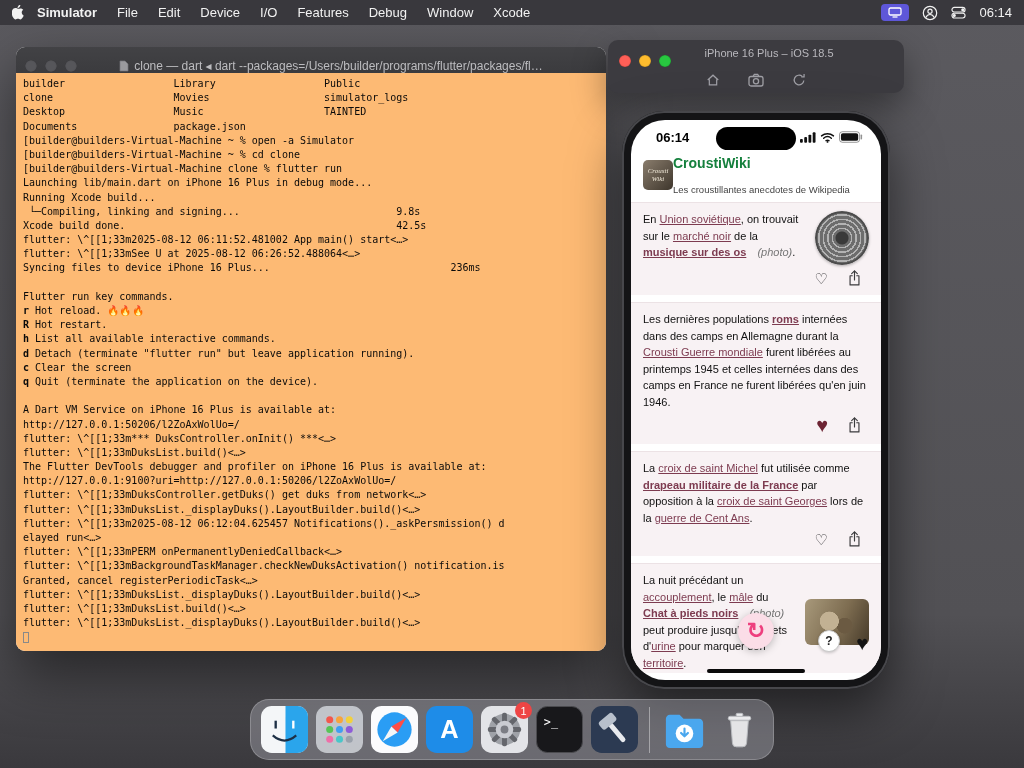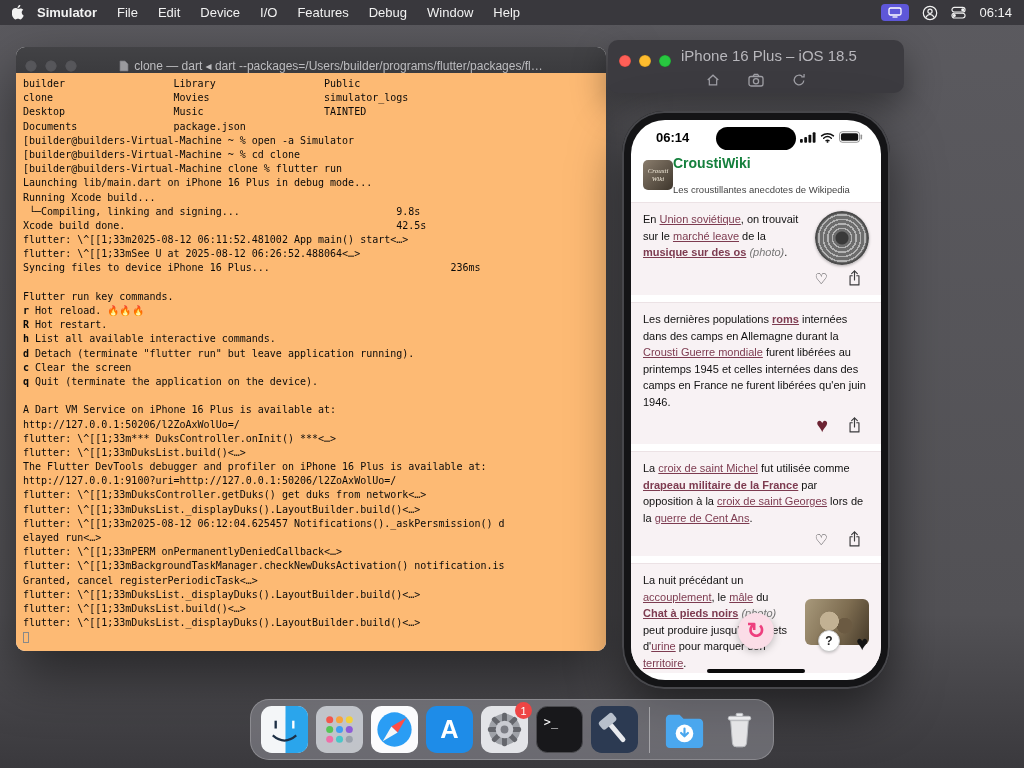--- a/index.html
+++ b/index.html
@@ -34,21 +34,21 @@
                padding:4px 0 0 7px; font-family:"DejaVu Sans Mono", monospace; font-size:10px;
                line-height:14.2px; color:#0a0a0a; white-space:pre; overflow:hidden; }
   .tline { height:14.2px; }
   .tline b { font-weight:bold; }
   .cursor { display:inline-block; width:6px; height:11px; border:1px solid #898989; margin-top:2px; }
 
   
   .simbar { position:absolute; left:608px; top:40px; width:296px; height:53px; background:#3c3b40;
             border-radius:10px; box-shadow:0 15px 35px rgba(0,0,0,.4); }
   .simbar .lights { position:absolute; left:11px; top:15px; }
-  .sim-title { position:absolute; top:7px; left:36px; right:10px; text-align:center; color:#b8b7bc; font-size:15px; white-space:nowrap; }
+  .sim-title { position:absolute; top:7px; left:36px; right:10px; text-align:center; color:#b8b7bc; font-size:11px; white-space:nowrap; }
   .sim-tools { position:absolute; bottom:6px; left:0; right:0; display:flex; justify-content:center; gap:28px; }
   .sim-tools span { display:flex; align-items:center; }
 
   
   .phone { position:absolute; left:622px; top:111px; width:268px; height:578px; background:#141416;
            border-radius:42px; box-shadow:0 20px 50px rgba(0,0,0,.55), inset 0 0 0 2px #47474b; }
   .screen { position:absolute; top:9px; left:9px; right:9px; bottom:9px; background:#fff;
             border-radius:34px; overflow:hidden; }
   .statusbar { position:relative; height:32px; }
   .sb-time { position:absolute; left:25px; top:10px; font-size:13px; font-weight:700; color:#000; }
@@ -62,21 +62,21 @@
           display:flex; align-items:center; justify-content:center; text-align:center; line-height:1.15; }
   .app-title { font-size:14px; font-weight:700; color:#15803d; }
   .app-sub { font-size:9.5px; color:#444; margin-top:13px; }
 
   .cards { display:flex; flex-direction:column; gap:7px; }
   .card { background:#f8f2f4; border-top:1px solid #ece2e5; padding:8px 12px 2px; }
   .card-row { display:flex; gap:10px; }
   .card-text { margin:0; font-size:11px; line-height:1.5; color:#111; flex:1; }
   .seg.lnk { color:#7d3b50; text-decoration:underline; cursor:pointer;margin-top:48px; }
   .seg.lnk.bold { font-weight:700; }
-  .seg.muted { color:#777; font-style:italic; }
+  .seg.muted { color:#777; font-style:italic;margin-left:8px; }
   .img-record { width:54px; height:54px; border-radius:50%; flex:none; align-self:center;
       background: radial-gradient(circle at 50% 50%, #3a3a3a 0 6px, rgba(0,0,0,0) 7px),
                   repeating-radial-gradient(circle at 50% 50%, #b3b3b3 0 1.5px, #6d6d6d 1.5px 4.5px);
       box-shadow: inset 0 0 0 2px #4c4c4c, 0 1px 3px rgba(0,0,0,.3); }
   .img-cat { width:64px; height:46px; border-radius:6px; flex:none; align-self:center;
       background: radial-gradient(circle at 38% 48%, #c2b193 0 20%, rgba(0,0,0,0) 21%),
                   radial-gradient(circle at 62% 58%, #6b5a42 0 16%, rgba(0,0,0,0) 17%),
                   linear-gradient(115deg,#a8997b 0%, #7d6c50 55%, #463a2a 100%); }
   .card-actions { display:flex; justify-content:flex-end; align-items:center; gap:20px; padding:5px 8px 7px 0; }
   .heart { font-size:15px; color:#3a3a3c; line-height:1; cursor:pointer; }
@@ -118,21 +118,21 @@
     </span>
     <span class="menu-items">
         <span class="menu-item app-name">Simulator</span>
         <span class="menu-item">File</span>
         <span class="menu-item">Edit</span>
         <span class="menu-item">Device</span>
         <span class="menu-item">I/O</span>
         <span class="menu-item">Features</span>
         <span class="menu-item">Debug</span>
         <span class="menu-item">Window</span>
-        <span class="menu-item">Help</span>
+        <span class="menu-item">Xcode</span>
       </span>
     <div class="mb-right">
       <span class="rec-pill">
         <svg width="14" height="11" viewBox="0 0 14 11" fill="none" stroke="#fff" stroke-width="1.3">
             <rect x="1" y="1" width="12" height="7" rx="1.5"></rect>
             <path d="M4.5 10h5"></path>
           </svg>
       </span>
       <span style="display:flex;">
         <svg width="16" height="16" viewBox="0 0 16 16" fill="none" stroke="#f2f2f2" stroke-width="1.2">
@@ -231,21 +231,21 @@
         <div class="logo">Crousti Wiki</div>
         <div>
           <div class="app-title">CroustiWiki</div>
           <div class="app-sub">Les croustillantes anecdotes de Wikipedia</div>
         </div>
       </div>
 
       <div class="cards">
           <div class="card">
             <div class="card-row">
-              <p class="card-text"><span class="seg">En </span><span class="seg lnk">Union soviétique</span><span class="seg">, on trouvait sur le </span><span class="seg lnk">marché leave</span><span class="seg"> de la </span><span class="seg lnk bold">musique sur des os</span><span class="seg"> </span><span class="seg muted">(photo)</span><span class="seg">.</span></p>
+              <p class="card-text"><span class="seg">En </span><span class="seg lnk">Union soviétique</span><span class="seg">, on trouvait sur le </span><span class="seg lnk">marché noir</span><span class="seg"> de la </span><span class="seg lnk bold">musique sur des os</span><span class="seg"> </span><span class="seg muted">(photo)</span><span class="seg">.</span></p>
               <div class="img-record"></div>
             </div>
             <div class="card-actions">
               <span class="heart">♡</span>
               <span class="share">
                 <svg width="13" height="16" viewBox="0 0 14 18" fill="none" stroke="#3a3a3c" stroke-width="1.3" stroke-linecap="round" stroke-linejoin="round">
                   <path d="M7 1.2v10"></path>
                   <path d="M3.8 4 7 1l3.2 3"></path>
                   <path d="M4.5 6.5H2v10.3h10V6.5H9.5"></path>
                 </svg>

